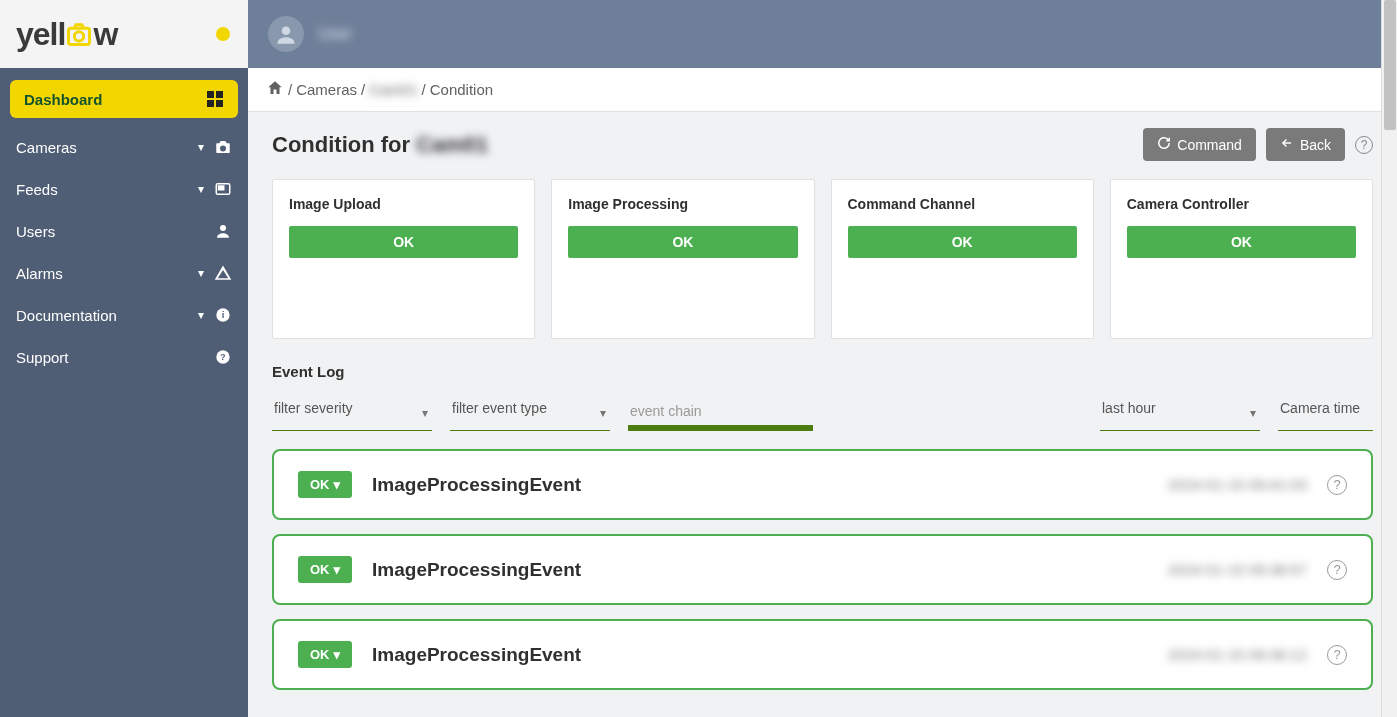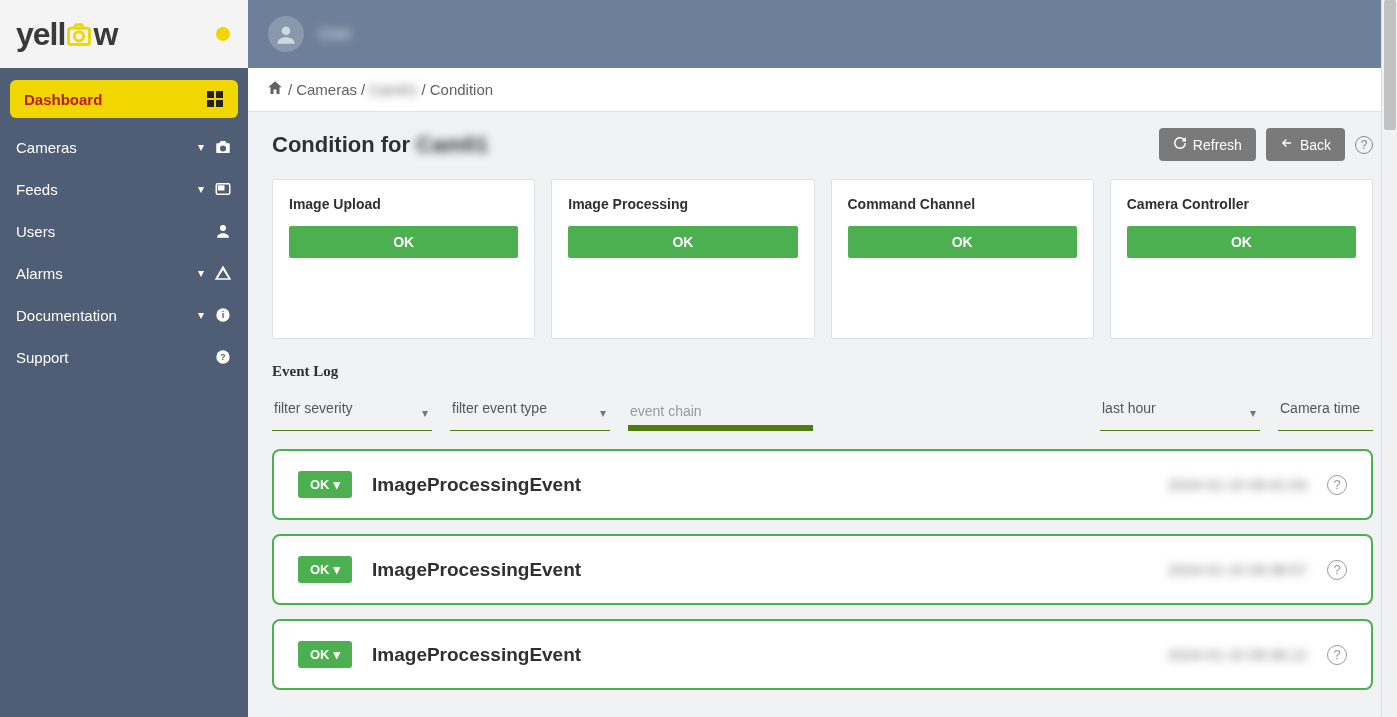--- a/index.html
+++ b/index.html
@@ -8,21 +8,21 @@
 
   
   .sidebar { width: 248px; background: #4f5d75; color: #fff; display: flex; flex-direction: column; flex-shrink: 0; }
   .sidebar-logo { background: #f4f4f4; height: 68px; display: flex; align-items: center; padding: 0 16px; position: relative; }
   .logo-text { font-size: 32px; font-weight: 600; color: #3a3a3a; letter-spacing: -1px; display: flex; align-items: center; }
   .logo-o { color: #f2d600; display: inline-flex; align-items: center; position: relative; }
   .status-dot { width: 14px; height: 14px; border-radius: 50%; background: #f2d600; position: absolute; right: 18px; }
   .sidebar-item { display: flex; align-items: center; justify-content: space-between; padding: 12px 16px; cursor: pointer; font-size: 15px; }
   .sidebar-item .left { display: flex; align-items: center; gap: 10px; }
   .sidebar-item .right { display: flex; align-items: center; gap: 10px; }
-  .sidebar-item.active { background: #f2d600; color: #b91c1c; border-radius: 6px; margin: 8px 10px; padding: 10px 14px; font-weight: 600; }
+  .sidebar-item.active { background: #f2d600; color: #14532d; border-radius: 6px; margin: 8px 10px; padding: 10px 14px; font-weight: 600; }
   .sidebar-item.active .icon-shape { color: #222; }
   .chevron { display: inline-block; font-size: 12px; }
   .icon-shape { width: 18px; height: 18px; display: inline-flex; align-items: center; justify-content: center; color: #fff; }
   .nav-list { padding-top: 4px; }
 
   
   .main { flex: 1; display: flex; flex-direction: column; background: #f1f2f4; overflow: hidden; }
   .topbar { height: 68px; background: #6e7f99; display: flex; align-items: center; padding: 0 20px; gap: 14px; }
   .avatar { width: 36px; height: 36px; border-radius: 50%; background: #8a98ad; display: flex; align-items: center; justify-content: center; }
   .avatar svg { fill: #cfd7e3; }
@@ -39,21 +39,21 @@
   .btn-grey { background: #7a7a7a; color: #fff; border: none; border-radius: 4px; padding: 8px 14px; font-size: 14px; display: inline-flex; align-items: center; gap: 6px; cursor: pointer; }
   .help-circle { width: 18px; height: 18px; border: 1.5px solid #888; border-radius: 50%; display: inline-flex; align-items: center; justify-content: center; font-size: 12px; color: #888; }
 
   
   .cards { display: grid; grid-template-columns: repeat(4, 1fr); gap: 16px; margin-bottom: 24px; }
   .card { background: #fff; border: 1px solid #e0e0e0; border-radius: 2px; padding: 16px; min-height: 160px; }
   .card-title { font-size: 14px; font-weight: 700; color: #303030; margin-bottom: 14px; }
   .card-status { background: #4caf50; color: #fff; text-align: center; padding: 8px 0; border-radius: 2px; font-weight: 600; font-size: 14px; }
 
   
-  .section-title { font-size: 15px; font-weight: 700; color: #303030; margin-bottom: 14px; font-family: Liberation Serif, serif; }
+  .section-title { font-size: 15px; font-weight: 700; color: #303030; margin-bottom: 14px; }
   .filters { display: flex; align-items: flex-end; gap: 18px; margin-bottom: 18px; }
   .filter-select { border: none; border-bottom: 1px solid #4d7c0f; background: transparent; padding: 6px 24px 14px 2px; font-size: 14px; color: #555; appearance: none; position: relative; min-width: 160px; }
   .filter-wrap { position: relative; }
   .filter-wrap .caret { position: absolute; right: 4px; top: 50%; transform: translateY(-50%); pointer-events: none; color: #777; font-size: 12px; }
   .filter-input { border: none; border-bottom: 6px solid #4d7c0f; background: transparent; padding: 6px 2px; font-size: 14px; color: #333; min-width: 160px; }
   .filter-input::placeholder { color: #9a9a9a; }
   .filter-spacer { flex: 1; }
   .filter-trunc { min-width: 90px; width: 95px; overflow: hidden; white-space: nowrap; }
 
   .event-row { border: 2px solid #4caf50; border-radius: 8px; background: #fff; display: flex; align-items: center; padding: 20px 24px; margin-bottom: 14px; gap: 20px; }
@@ -224,21 +224,21 @@
         <span class="title-blur">Cam01</span>
       </div>
       <div class="header-buttons">
         <button class="btn-grey">
           <span>
             <svg width="14" height="14" viewBox="0 0 24 24" fill="none" stroke="#fff" stroke-width="2.5">
                 <path d="M21 12a9 9 0 11-3-6.7L21 8"></path>
                 <path d="M21 3v5h-5"></path>
               </svg>
           </span>
-          <span>Refresh</span>
+          <span>Command</span>
         </button>
         <button class="btn-grey">
           <span>
             <svg width="14" height="14" viewBox="0 0 24 24" fill="none" stroke="#fff" stroke-width="2.5">
                 <path d="M19 12H5"></path>
                 <path d="M11 18l-6-6 6-6"></path>
               </svg>
           </span>
           <span>Back</span>
         </button>

